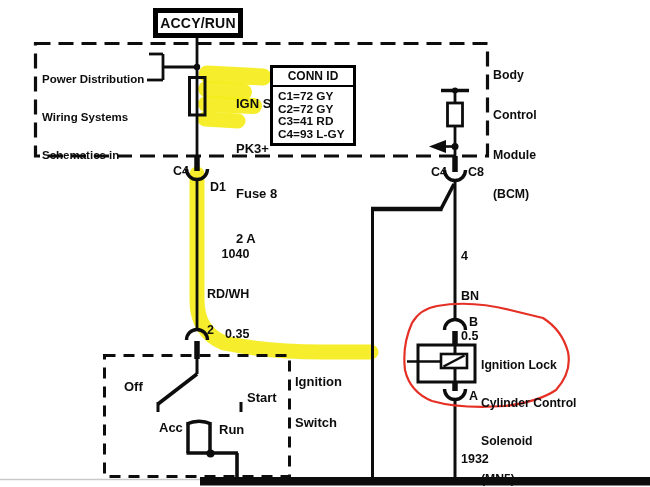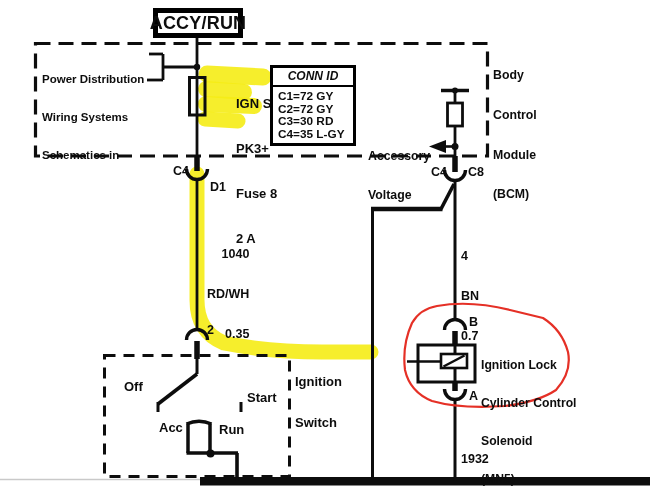--- a/index.html
+++ b/index.html
@@ -6,29 +6,28 @@
   .canvas{
     position:relative;width:650px;height:487px;background:#fff;overflow:hidden;
     font-family:"Liberation Sans",sans-serif;color:#0d0d0d;
   }
   .canvas svg{position:absolute;inset:0;}
   .t{position:absolute;font-weight:700;white-space:pre;line-height:1.05;}
   .lines span{display:block;}
   .accy{
     position:absolute;left:153px;top:8px;width:80px;height:20px;
     border:5px solid #000;display:flex;align-items:center;justify-content:center;
-    font-size:18px;font-weight:700;letter-spacing:.2px;background:#fff;
+    font-size:14px;font-weight:700;letter-spacing:.2px;background:#fff;
   }
   .connbox{
     position:absolute;left:270px;top:65px;width:80px;border:3px solid #000;background:#fff;
   }
   .connbox .hdr{
     text-align:center;font-size:12px;font-weight:700;padding:1px 0 2px 0;
     border-bottom:2.5px solid #000;
-    font-style:italic;
   }
   .connbox .rows{padding:3px 0 3px 5px;font-size:11.8px;font-weight:700;line-height:12.6px;}
   .note{font-size:11.5px;line-height:12.8px;}
   .fuse-lbl{font-size:13px;line-height:15px;margin-left:28px;}
   .wirelbl{font-size:12.5px;line-height:13.2px;}
   .bcmname{font-size:12.3px;line-height:13.2px;}
   .accv{font-size:12.3px;line-height:13px;}
   .pos{font-size:13px;}
   .pin{font-size:12.5px;}
   .sol{font-size:12.2px;line-height:12.6px;}
@@ -153,29 +152,25 @@
     <span>PK3+</span>
     <span>Fuse 8</span>
     <span>2 A</span>
   </div>
 
   <div class="connbox">
     <div class="hdr">CONN ID</div>
     <div class="rows lines">
       <span>C1=72 GY</span>
       <span>C2=72 GY</span>
-      <span>C3=30 RD</span>
-      <span>C4=35 L-GY</span>
+      <span>C3=41 RD</span>
+      <span>C4=93 L-GY</span>
     </div>
   </div>
 
-  <div class="t accv lines" style="left:368px;top:124px;">
-    <span>Accessory</span>
-    <span>Voltage</span>
-  </div>
 
   <div class="t bcmname lines" style="left:493px;top:43px;">
     <span>Body</span>
     <span>Control</span>
     <span>Module</span>
     <span>(BCM)</span>
   </div>
 
   <div class="t pin ra" style="left:161px;top:165px;width:28px;">C4</div>
   <div class="t pin" style="left:210px;top:165px;margin-top:16px;">D1</div>
@@ -184,21 +179,21 @@
 
   <div class="t wirelbl lines" style="left:207px;top:222px;text-align:right;">
     <span>1040</span>
     <span>RD/WH</span>
     <span>0.35</span>
   </div>
 
   <div class="t wirelbl lines" style="left:461px;top:224px;">
     <span>4</span>
     <span>BN</span>
-    <span>0.7</span>
+    <span>0.5</span>
   </div>
 
   <div class="t wirelbl lines" style="left:461px;top:427px;">
     <span>1932</span>
     
     
   </div>
 
   <div class="t pin" style="left:207px;top:324px;">2</div>
 

